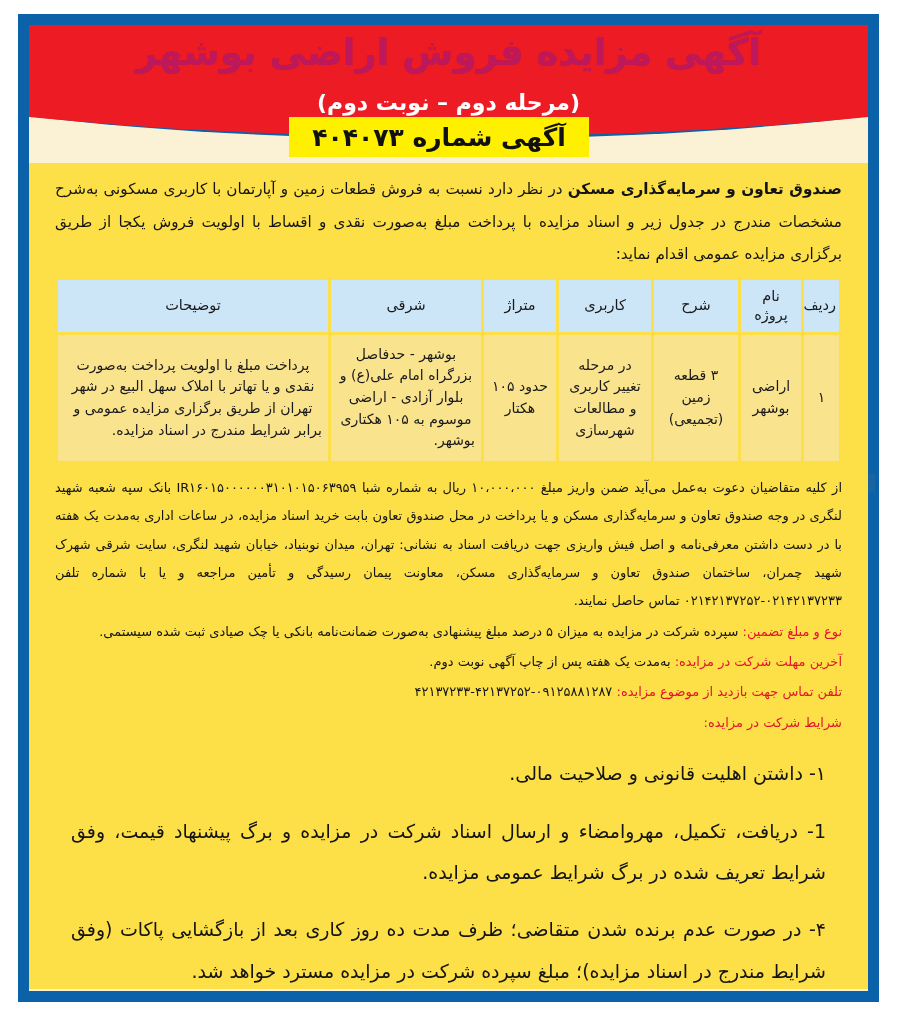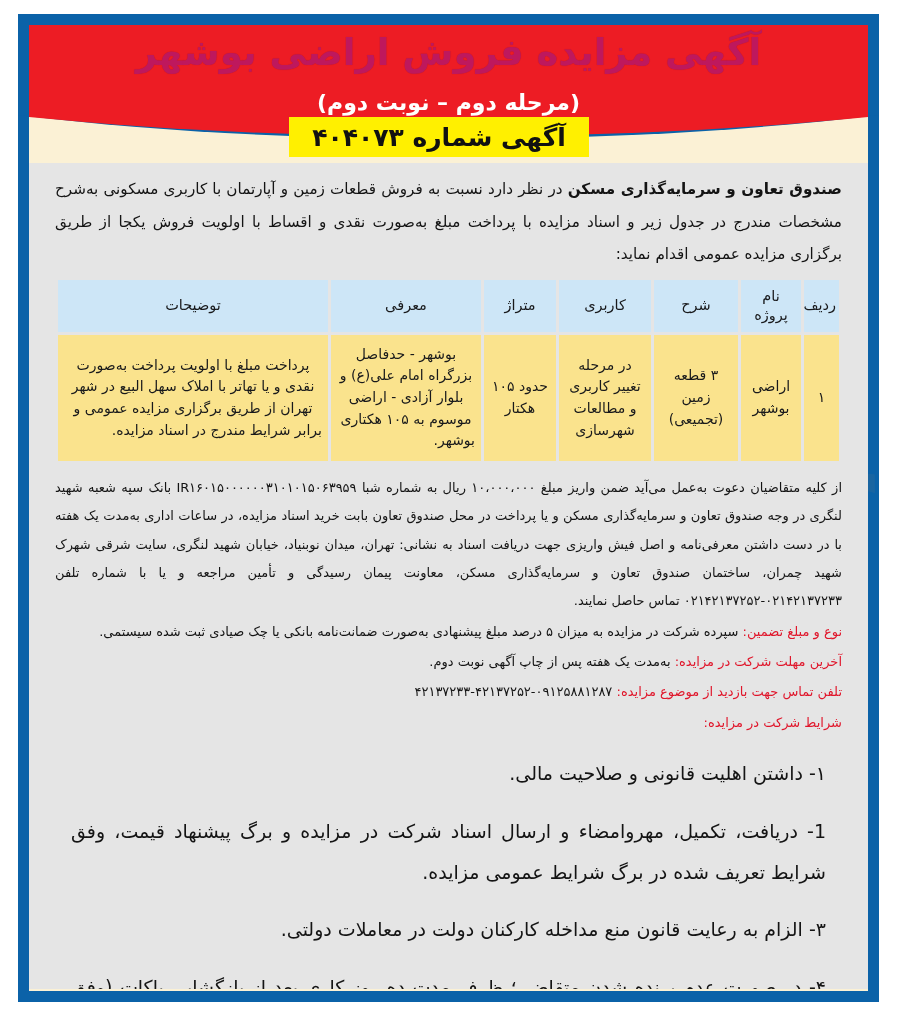--- a/index.html
+++ b/index.html
@@ -106,21 +106,21 @@
     letter-spacing: 0.5px;
   }
 
   
   .content {
     position: absolute;
     left: 29px;
     top: 163px;
     width: 839px;
     height: 826px;
-    background: #e5e5e5;
+    background: #fde047;
     z-index: 6;
     box-sizing: border-box;
     padding: 4px 26px 0 26px;
     overflow: hidden;
   }
 
   .intro-p {
     font-size: 15.2px;
     line-height: 2.15;
     color: #141414;
@@ -260,21 +260,21 @@
         <col style="width:150px">
         <col>
       </colgroup>
       <thead>
         <tr>
           <th>ردیف</th>
           <th>نام پروژه</th>
           <th>شرح</th>
           <th>کاربری</th>
           <th>متراژ</th>
-          <th>معرفی</th>
+          <th>شرقی</th>
           <th>توضیحات</th>
         </tr>
       </thead>
       <tbody>
         <tr>
           <td>۱</td>
           <td>اراضی بوشهر</td>
           <td>۳ قطعه زمین (تجمیعی)</td>
           <td>در مرحله تغییر کاربری و مطالعات شهرسازی</td>
           <td>حدود ۱۰۵ هکتار</td>
@@ -289,17 +289,16 @@
     <p class="body-p"><span class="lbl-red">نوع و مبلغ تضمین:</span><span> سپرده شرکت در مزایده به میزان ۵ درصد مبلغ پیشنهادی به‌صورت ضمانت‌نامه بانکی یا چک صیادی ثبت شده سیستمی.</span></p>
 
     <p class="body-p p-right"><span class="lbl-red">آخرین مهلت شرکت در مزایده:</span><span> به‌مدت یک هفته پس از چاپ آگهی نوبت دوم.</span></p>
 
     <p class="body-p p-right"><span class="lbl-red">تلفن تماس جهت بازدید از موضوع مزایده:</span><span class="num-ltr"> ۴۲۱۳۷۲۳۳-۴۲۱۳۷۲۵۲-۰۹۱۲۵۸۸۱۲۸۷</span></p>
 
     <p class="body-p p-right"><span class="lbl-red">شرایط شرکت در مزایده:</span></p>
 
     <p class="list-item">۱- داشتن اهلیت قانونی و صلاحیت مالی.</p>
     <p class="list-item">1- دریافت، تکمیل، مهروامضاء و ارسال اسناد شرکت در مزایده و برگ پیشنهاد قیمت، وفق شرایط تعریف شده در برگ شرایط عمومی مزایده.</p>
-    <p class="list-item">۳- الزام به رعایت قانون منع مداخله کارکنان دولت در معاملات دولتی.</p>
     <p class="list-item">۴- در صورت عدم برنده شدن متقاضی؛ ظرف مدت ده روز کاری بعد از بازگشایی پاکات (وفق شرایط مندرج در اسناد مزایده)؛ مبلغ سپرده شرکت در مزایده مسترد خواهد شد.</p>
 
   </div>
 </div>
 
 </body></html>

